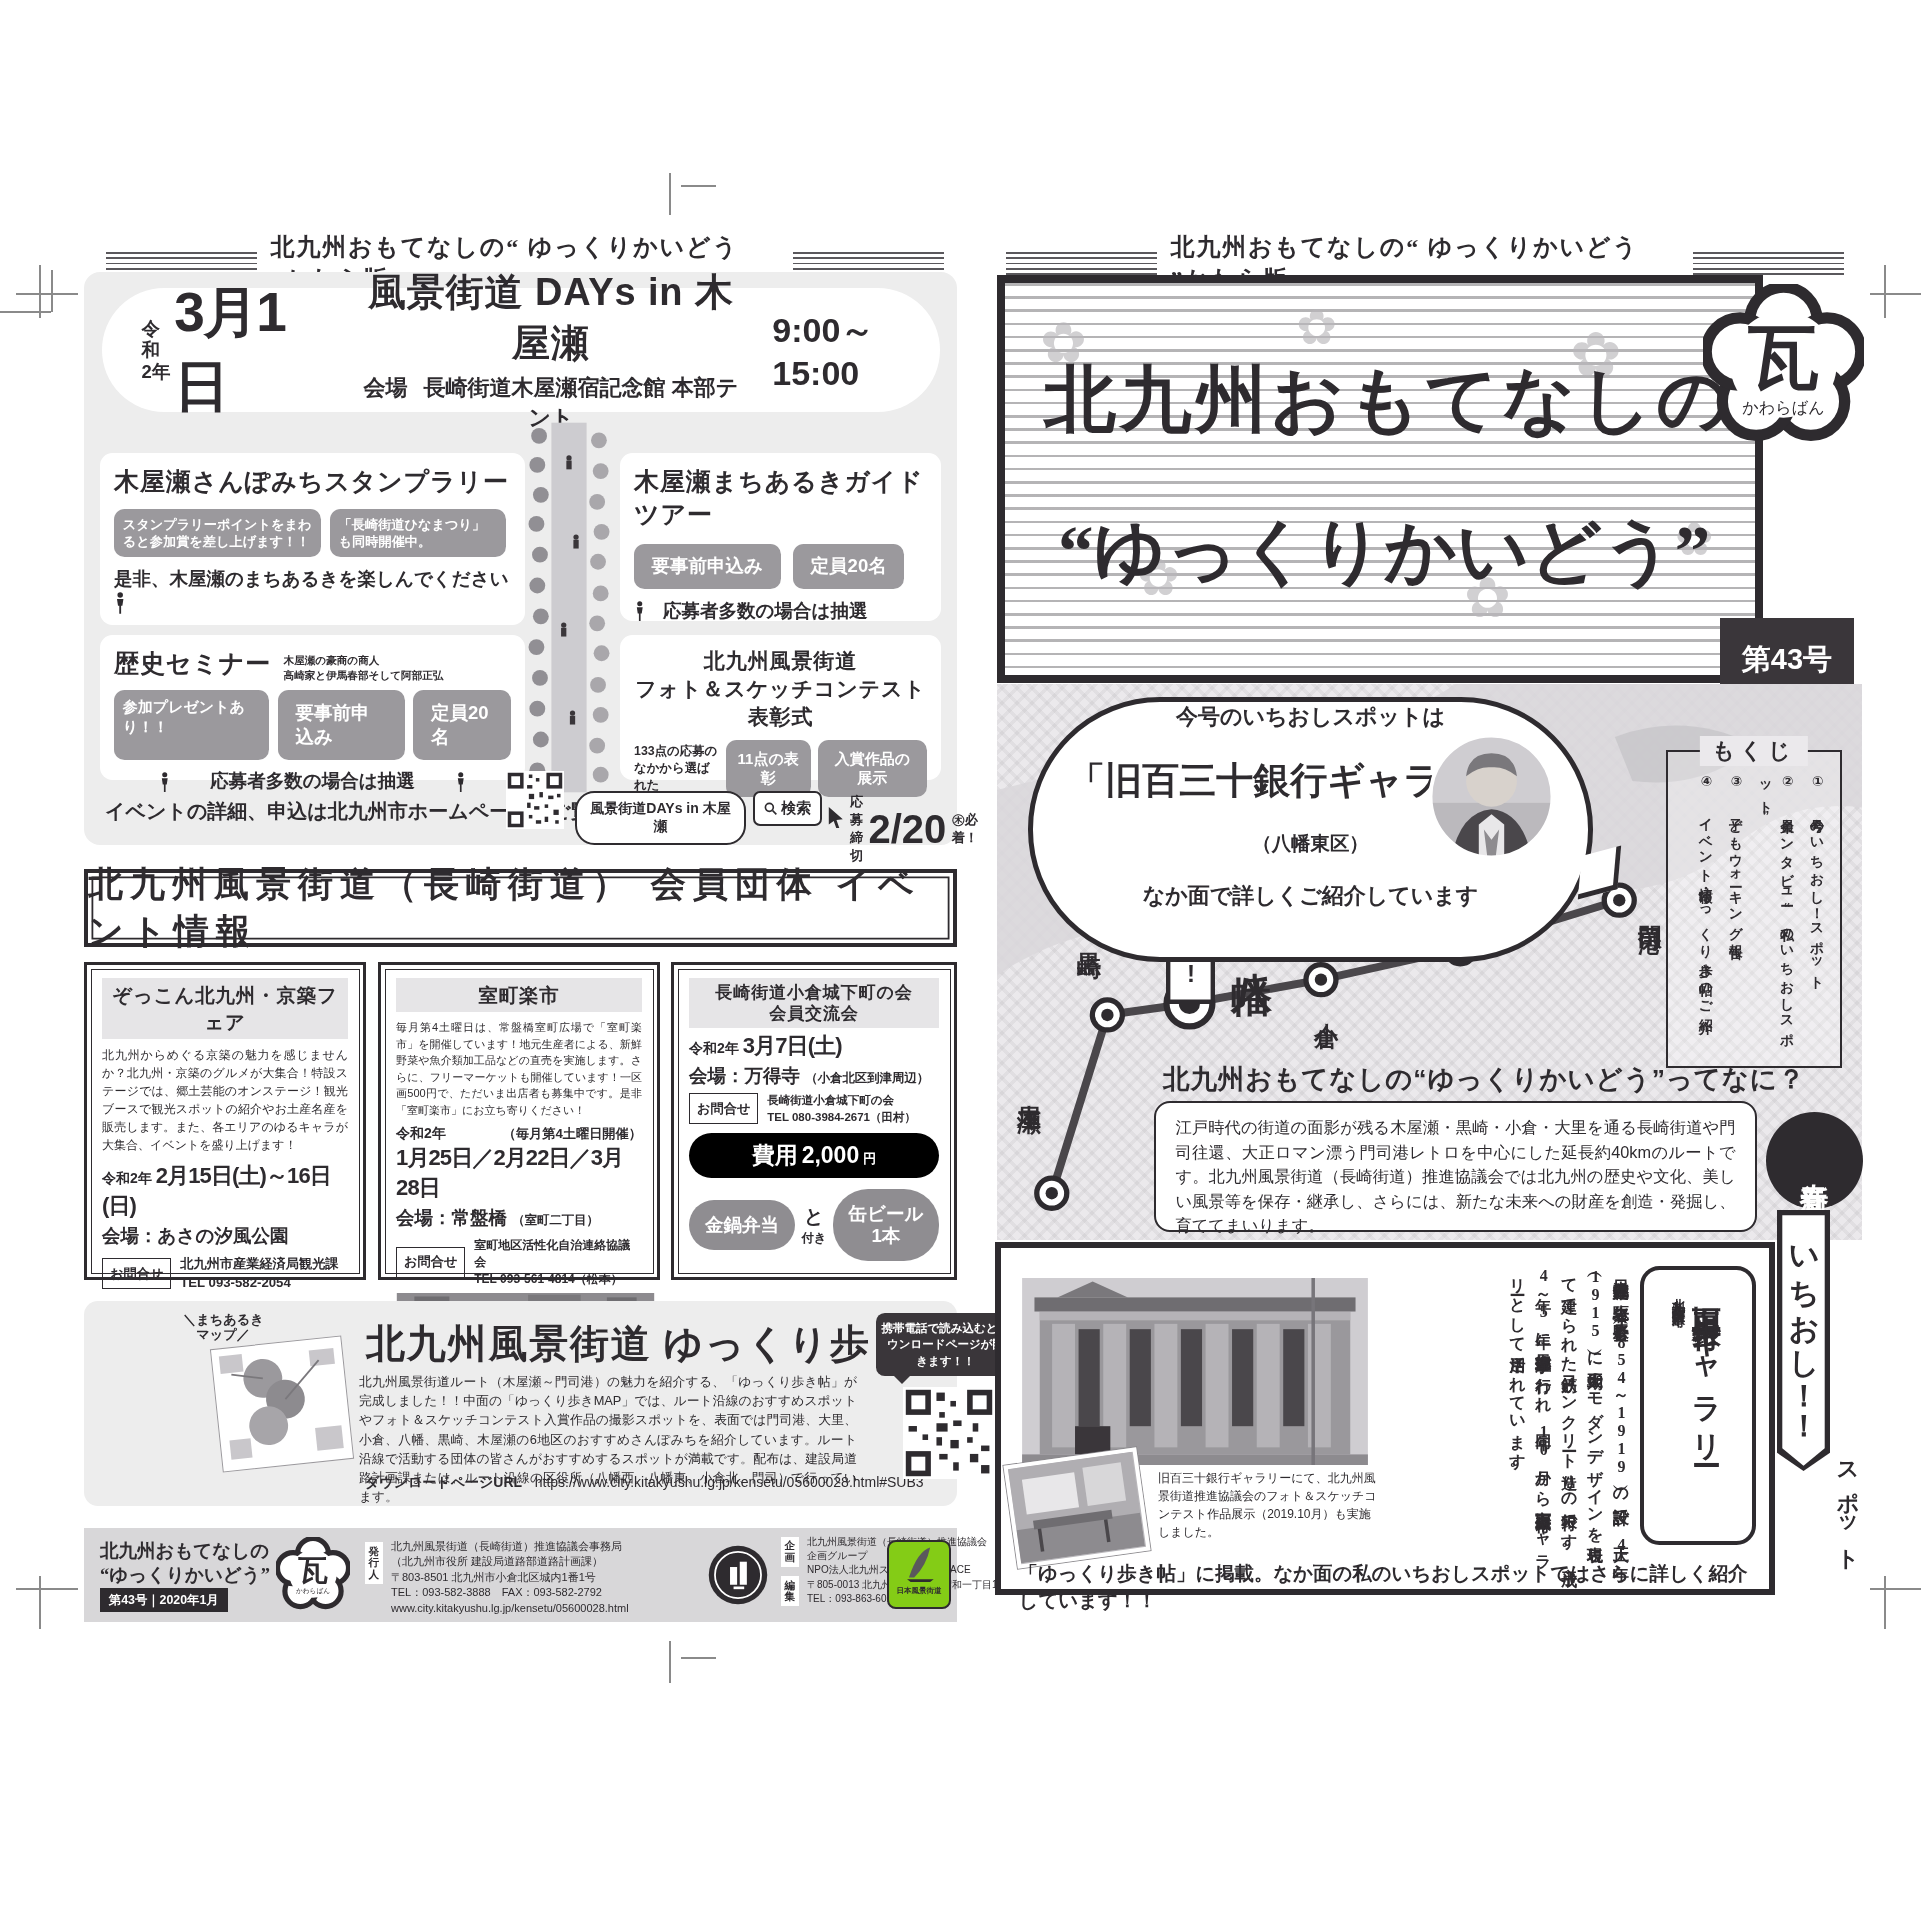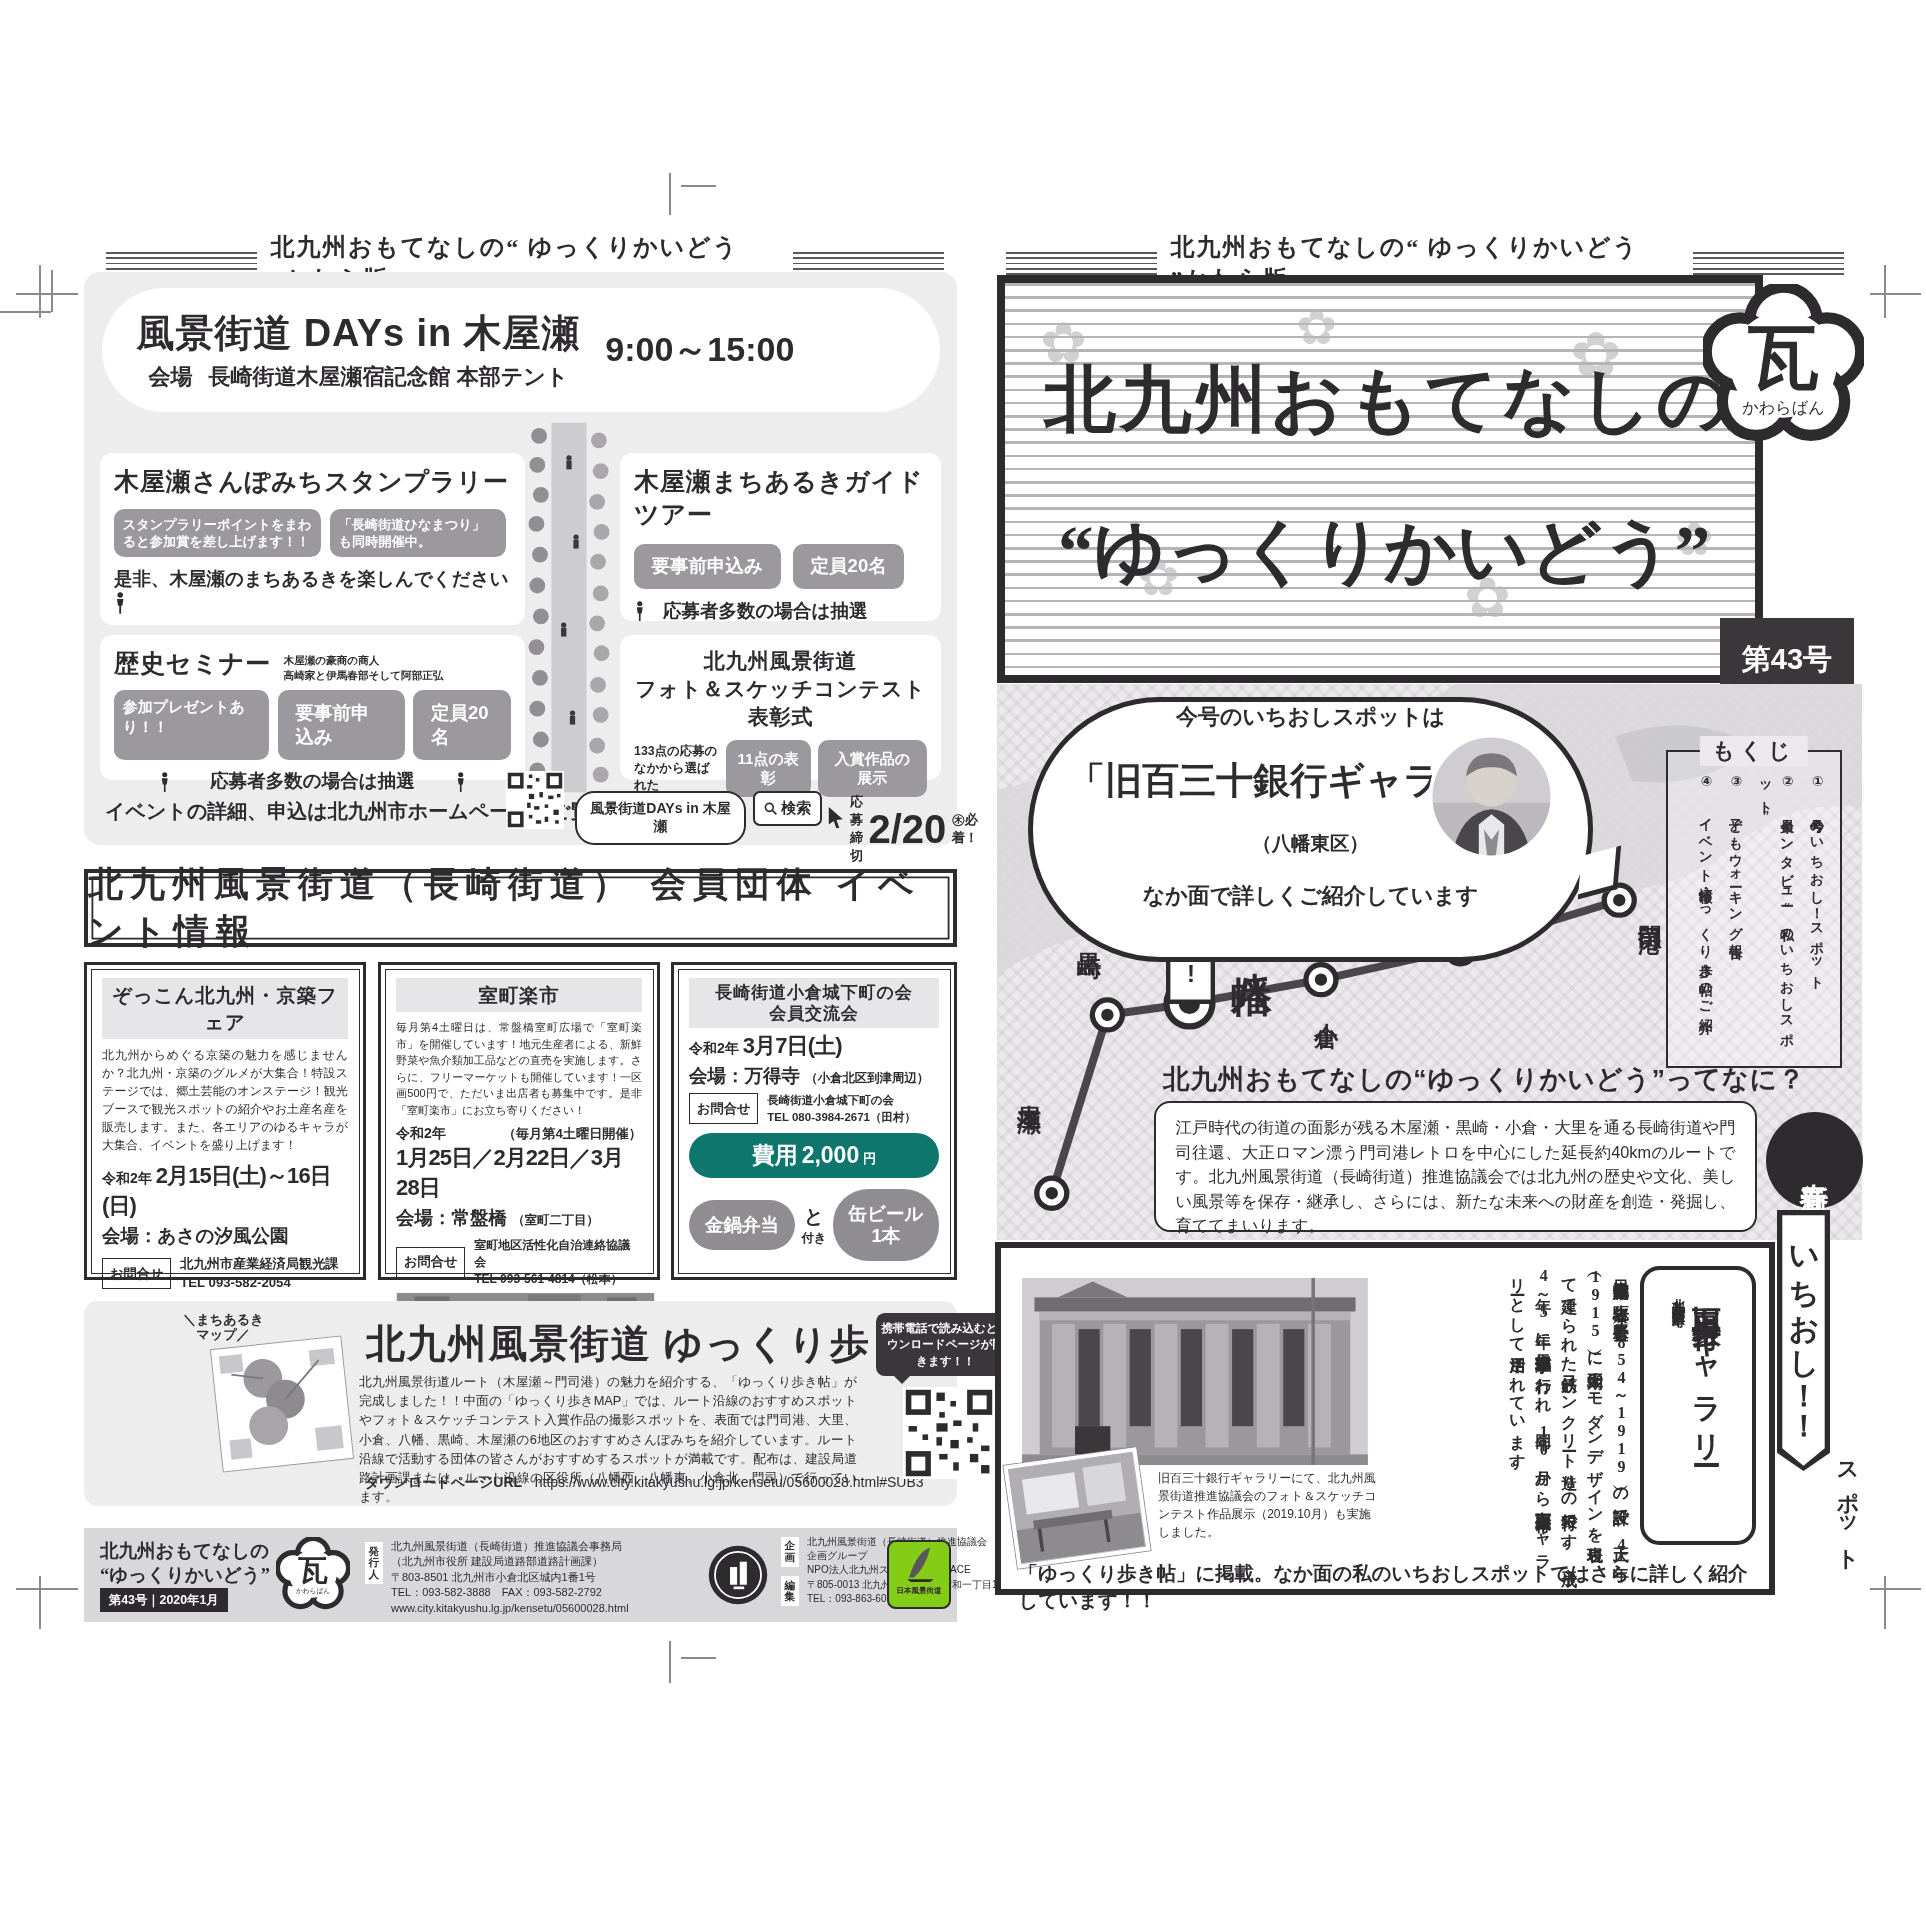--- a/index.html
+++ b/index.html
@@ -52,21 +52,21 @@
   .evcol .body { font-size:12px; line-height:1.5; margin-top:7px; text-align:justify; }
   .dateline { margin-top:7px; font-weight:bold; }
   .dateline .pre { font-size:14px; }
   .dateline .main { font-size:22px; letter-spacing:-0.9px; }
   .dateline .note { font-size:13.2px; }
   .venueline { font-size:18.5px; font-weight:bold; margin-top:1.8px; }
   .venueline .small { font-size:12.4px; }
   .contact { display:flex; gap:8.8px; margin-top:7px; align-items:center; }
   .contact .lab { border:1.8px solid #2e2b2f; font-size:13.2px; font-weight:bold; padding:5.3px 7px; white-space:nowrap; }
   .contact .lines { font-size:13.2px; font-weight:bold; line-height:1.4; }
-  .fee-bar { margin-top:8.8px; background:#0f766e; color:#fff; border-radius:23px; text-align:center; padding:7px 0; font-weight:bold; }
+  .fee-bar { margin-top:8.8px; background:#000000; color:#fff; border-radius:23px; text-align:center; padding:7px 0; font-weight:bold; }
   .fee-bar .v { font-size:23px; } .fee-bar .u { font-size:13.2px; }
   .pills { display:flex; align-items:center; justify-content:space-between; margin-top:10.6px; }
   .pill { background:#8f8d91; color:#fff; border-radius:35px; font-weight:bold; font-size:18.5px; text-align:center; padding:14px 12.4px; line-height:1.2; }
   .conn { text-align:center; font-weight:bold; font-size:19.4px; }
   .conn .sub { font-size:12.4px; display:block; }
 
   .walkbook { position:absolute; left:84px; top:1301px; width:873px; height:205px; background:#ededed; border-radius:14px; }
   .wb-title { position:absolute; left:282px; top:16px; font-size:39px; font-weight:bold; font-family:"Liberation Serif","DejaVu Serif",serif; letter-spacing:1.8px; }
   .wb-body { position:absolute; left:275px; top:71px; width:498px; font-size:12.8px; line-height:1.5; text-align:justify; }
   .wb-url { position:absolute; left:281px; top:173px; font-size:14px; }
@@ -169,20 +169,27 @@
   <section>
 
     <div class="pg-header" style="left:106px;top:231px;width:838px;justify-content:center">
       <span class="rules"></span>
       <span class="pg-header-text">北九州おもてなしの“ ゆっくりかいどう ”かわら版</span>
       <span class="rules"></span>
     </div>
 
     <div class="event-box">
       <div class="ev-title-band">
+        <div style="display:flex;align-items:center;margin-left:40px">
+          <div class="ev-era">
+            <span>令和</span>
+            <span>2年</span>
+          </div>
+          <div class="ev-day">3月1日</div>
+        </div>
         <div style="margin-left:35px;text-align:center">
           <div class="ev-name">風景街道 DAYs in 木屋瀬</div>
           <div class="ev-venue">
             <span class="ev-venue-label">会場</span><span>長崎街道木屋瀬宿記念館 本部テント</span>
           </div>
         </div>
         <div class="ev-time">9:00～15:00</div>
       </div>
 
       <svg class="abs" style="left:441px;top:150px" width="88" height="371" viewBox="0 0 100 420">

